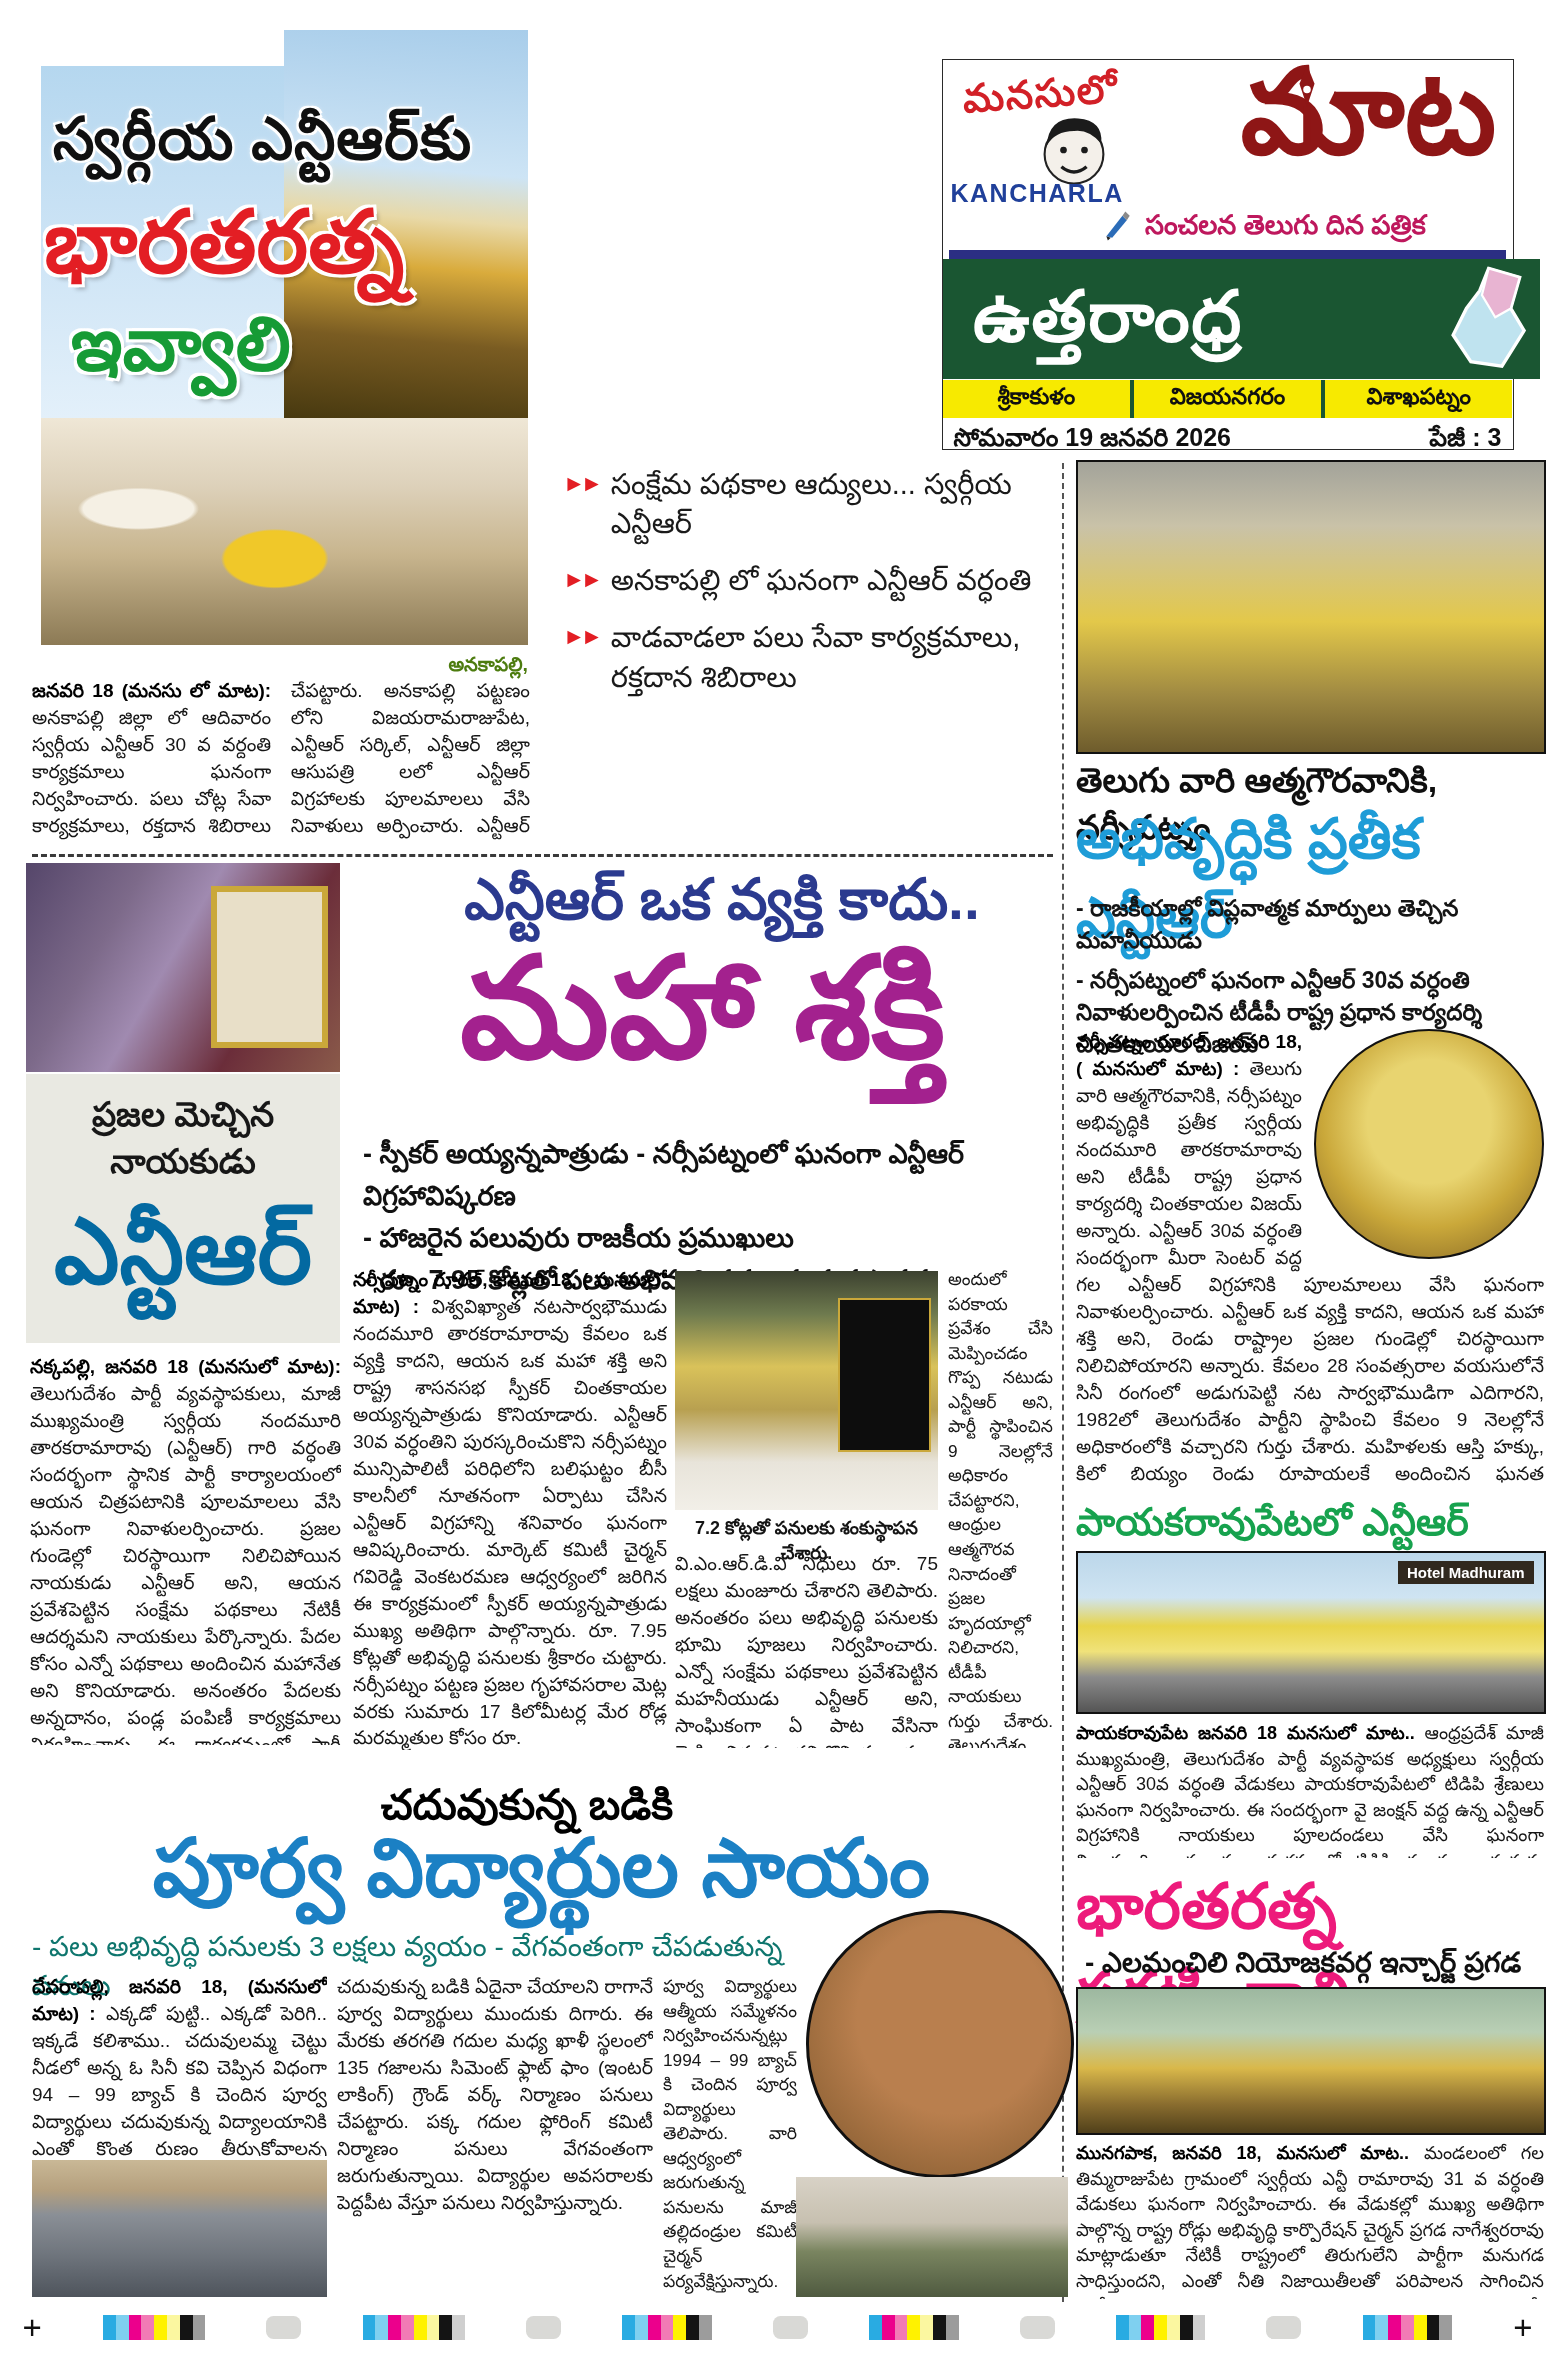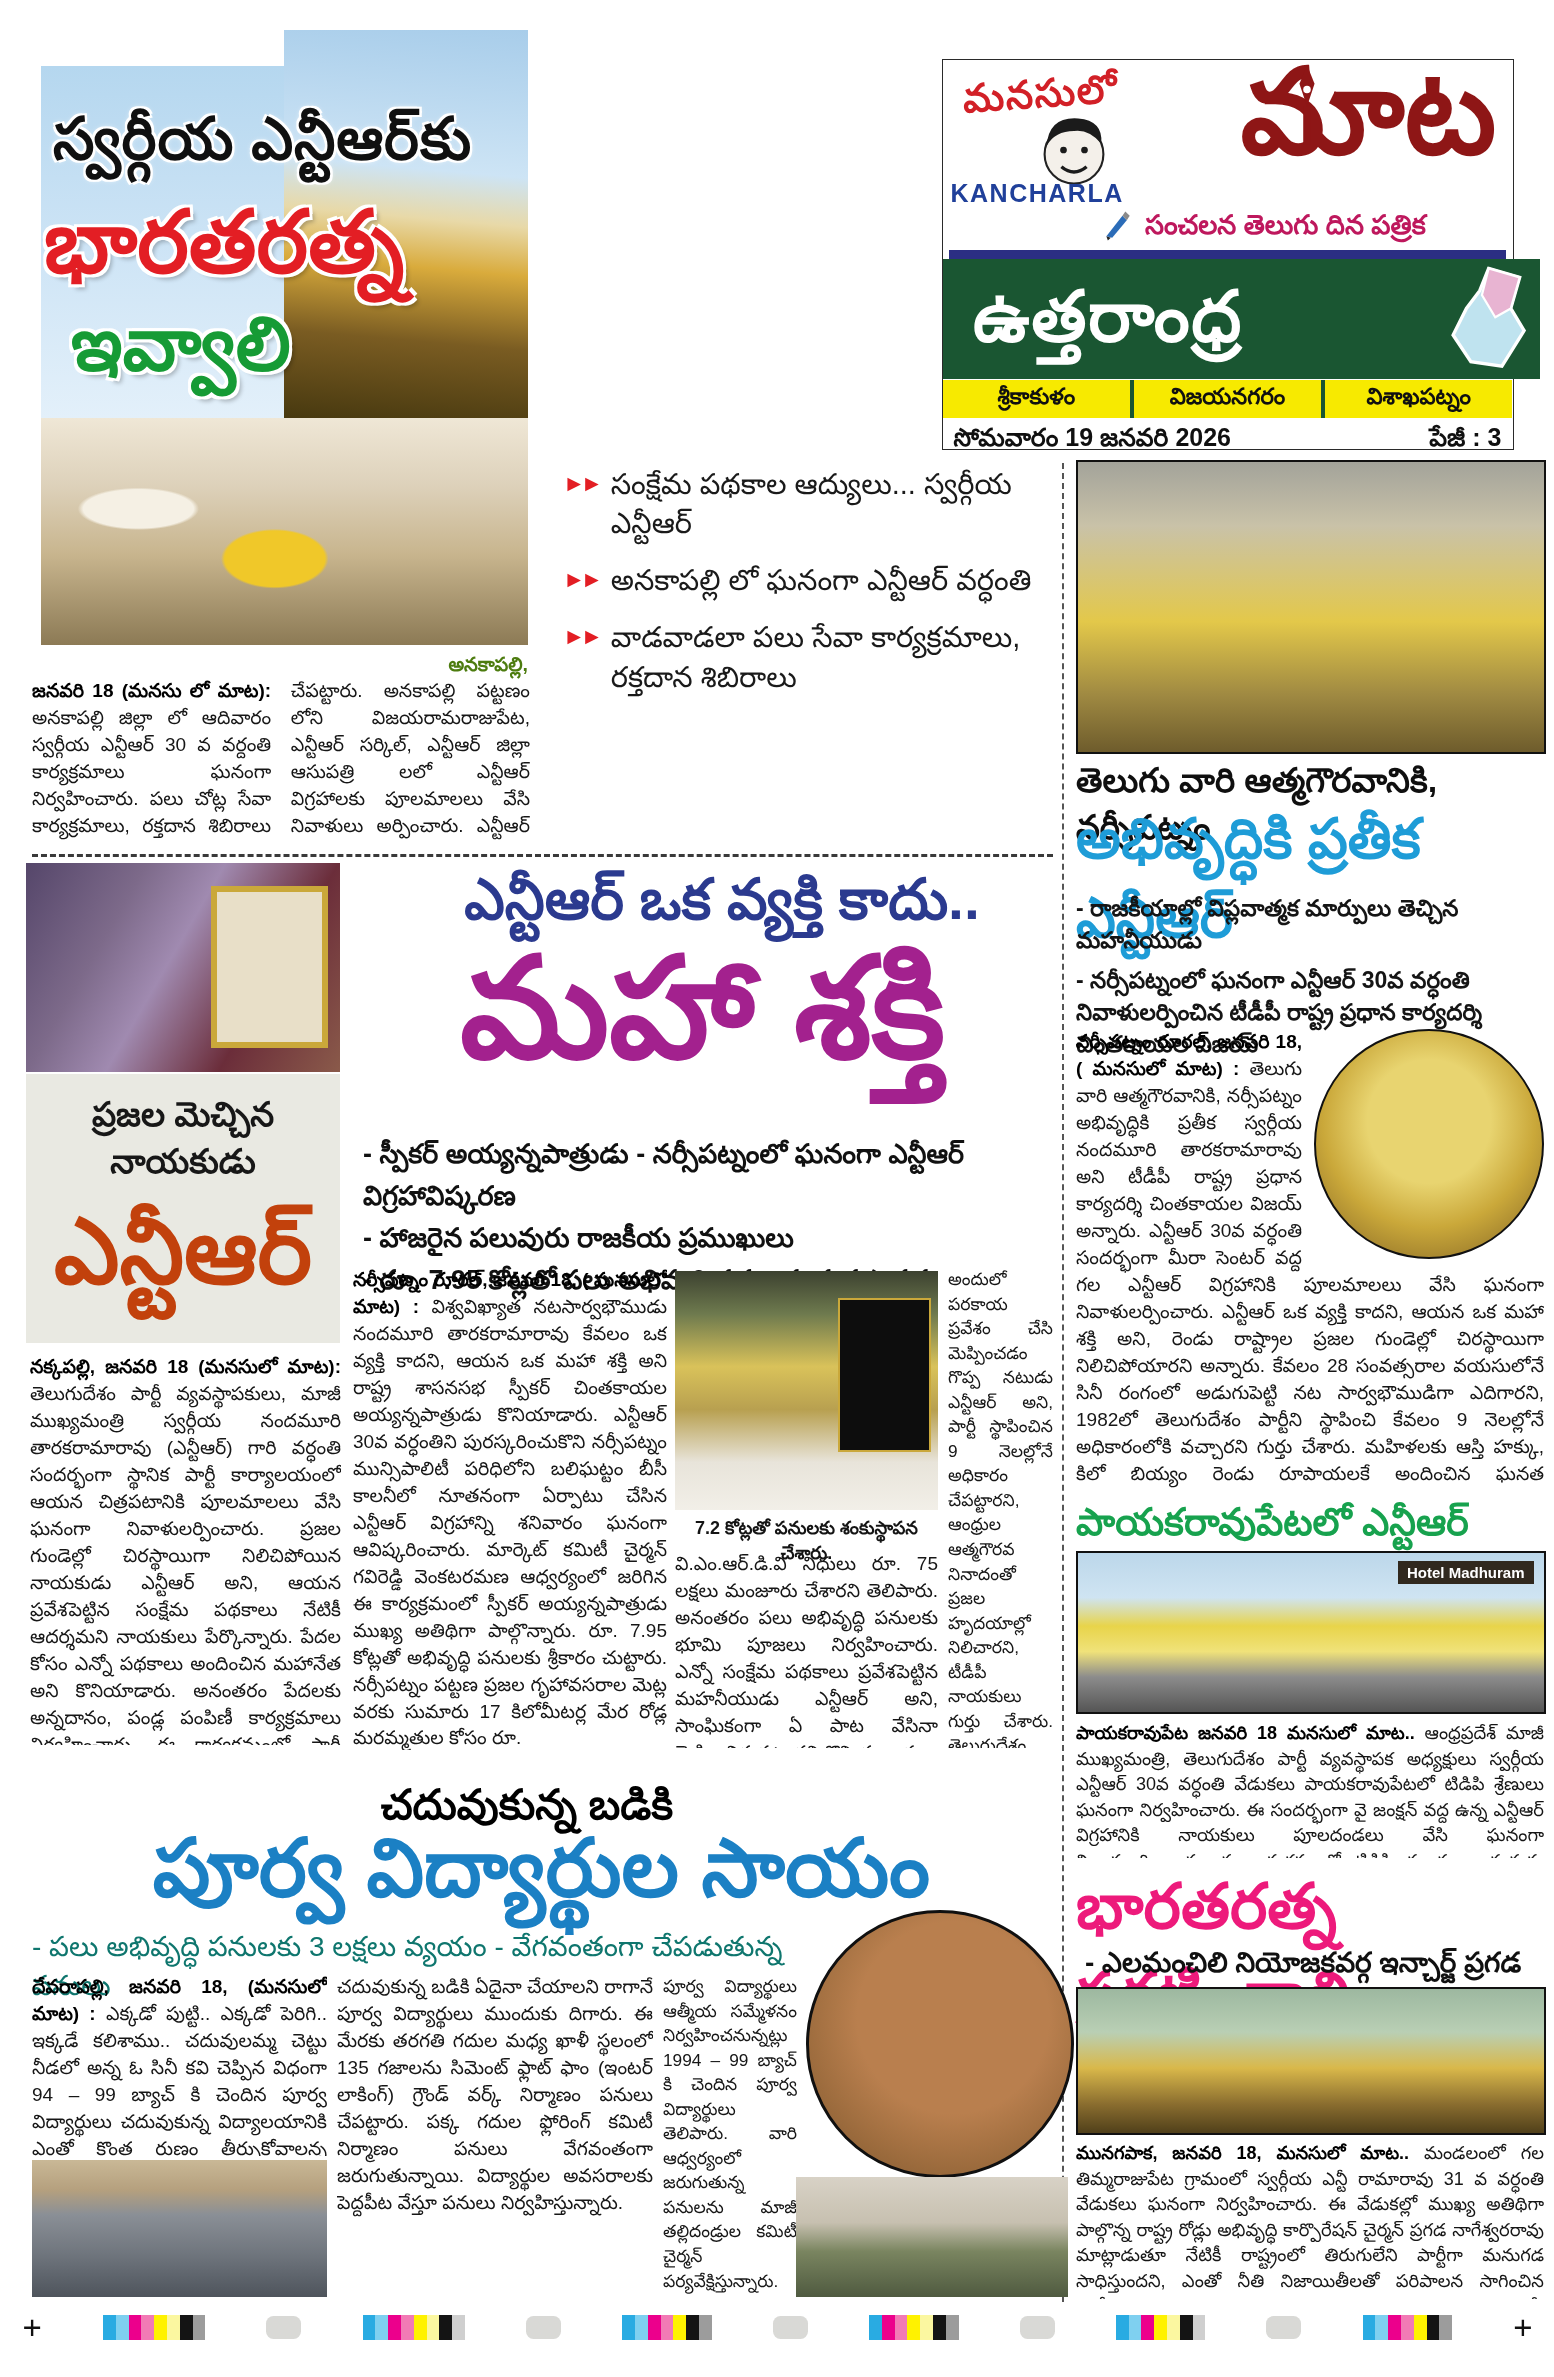--- a/index.html
+++ b/index.html
@@ -51,21 +51,21 @@
   .m-big{font-size:141px;font-weight:800;color:#a3218e;text-align:center;line-height:1.05;}
   .m-point{font-size:27px;font-weight:800;color:#111;line-height:1.55;}
   .m-cap{font-size:18px;font-weight:700;text-align:center;}
   .ph-main{background:linear-gradient(180deg,#3c4130 0%,#6e7a4e 18%,#d9c25a 40%,#b8a050 58%,#e8e4da 80%,#f2efe8 100%);}
   .plaque{position:absolute;right:7.5px;top:27px;width:89px;height:150px;background:#0d0d0d;border:2.3px solid #caa83a;}
 
   
   .ph-woman{background:linear-gradient(120deg,#55466a 0%,#7d6a8a 28%,#a08ab0 46%,#6b2d3a 72%,#8a5a4a 100%);}
   .profile-box{background:#e9e9e2;}
   .profile-kicker{font-size:34px;font-weight:800;color:#171717;text-align:center;}
-  .profile-title{font-size:92px;font-weight:800;color:#c2410c;text-align:center;line-height:1.1;}
+  .profile-title{font-size:92px;font-weight:800;color:#0369a1;text-align:center;line-height:1.1;}
 
   
   .rcol-border{border-left:2.3px dashed #555;}
   .photo-frame{border:2.3px solid #111;}
   .ph-crowd{background:linear-gradient(180deg,#a3a39a 0%,#c9c2a8 22%,#e3c84a 55%,#a08a42 80%,#6e5c2c 100%);}
   .r1-kicker{font-size:34px;font-weight:800;color:#0f0f0f;}
   .r1-title{font-size:56px;font-weight:800;color:#1e9cd7;}
   .r-point{font-size:23px;font-weight:800;color:#151515;line-height:1.4;}
   .circ-inset{float:right;width:226px;height:226px;border-radius:50%;border:2.3px solid #111;
      margin:0 0 9px 12px;background:radial-gradient(circle at 50% 40%,#e8d470 0 35%,#caa83a 60%,#7a5c22 100%);}

